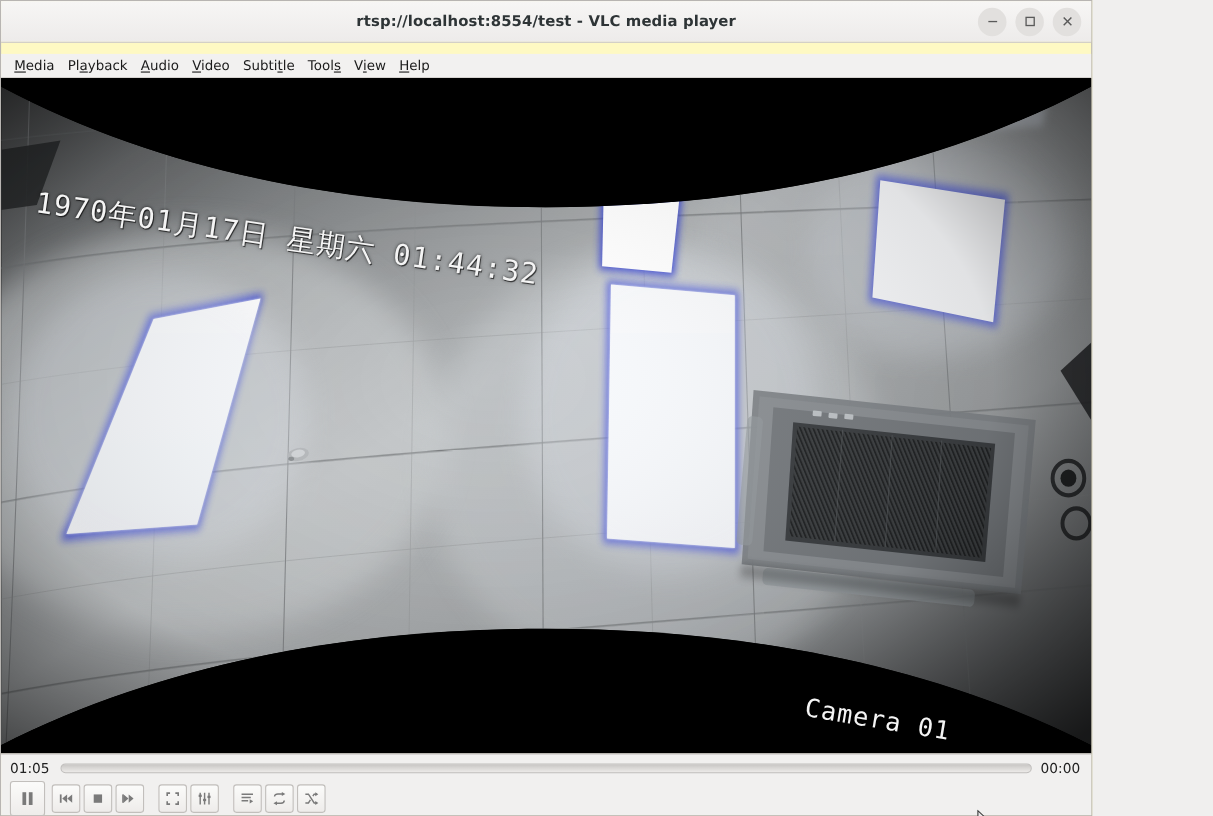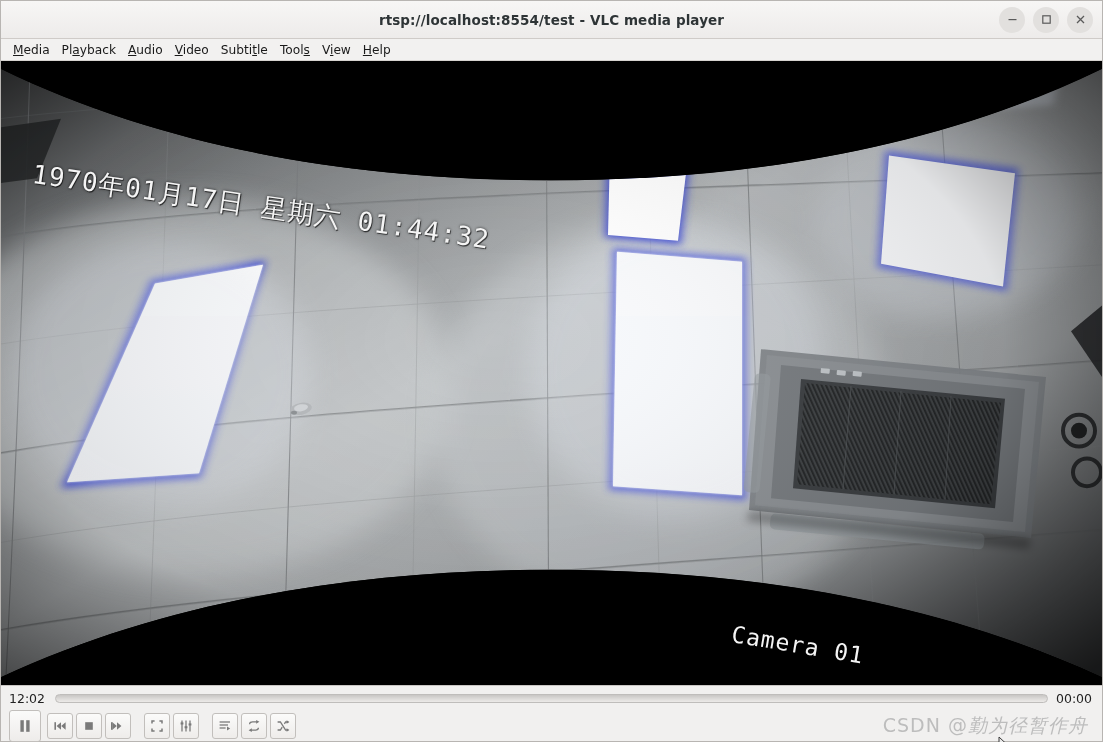--- a/index.html
+++ b/index.html
@@ -4,21 +4,21 @@
 <style>
   * { box-sizing: border-box; margin: 0; padding: 0; }
   html, body {
     width: 1103px; height: 742px;
     overflow: hidden;
     background: #f0efee;
     font-family: "DejaVu Sans", "Liberation Sans", sans-serif;
   }
   .window {
     position: relative;
-    width: 1103px; height: 742px;
+    width: 993px; height: 742px;
     background: #fef9c3;
     display: flex; flex-direction: column;
     border: 1px solid #b8b5b2;
   }
 
   
   .titlebar {
     position: relative;
     height: 38px; flex: 0 0 38px;
     background: linear-gradient(180deg, #f7f6f5 0%, #edebea 100%);
@@ -44,20 +44,21 @@
   }
   .win-btn svg { display: block; }
 
   
   .menubar {
     height: 22px; flex: 0 0 22px;
     background: #f2f1f0;
     display: flex; align-items: center;
     padding-left: 6px;
     border-bottom: 1px solid #d6d3d0;
+    margin-top: 10px;
   }
   .menu-item {
     font-size: 12.2px; color: #1a1a1a;
     padding: 0 6px; white-space: nowrap;
     cursor: default;
   }
   .menu-item u { text-decoration: underline; text-underline-offset: 1px; }
 
   
   .video-area {
@@ -355,21 +356,21 @@
       <path d="M0,620 C 180,536 380,512 550,512 C 720,512 920,536 1101,620 L1101,628 L0,628 Z" fill="#000"></path>
     </svg>
 
     <div class="osd osd-datetime">1970年01月17日 星期六 01:44:32</div>
     <div class="osd osd-camera">Camera 01</div>
   </div>
 
   <div class="controlbar">
 
     <div class="seek-row">
-      <div class="time-label">12:02</div>
+      <div class="time-label">01:05</div>
       <div class="seek-wrap">
         <div class="seek-bar"></div>
       </div>
       <div class="time-label right">00:00</div>
     </div>
 
     <div class="buttons-row">
 
       <div class="ctl-btn play">
         <svg width="16" height="16" viewBox="0 0 16 16">
@@ -458,22 +459,19 @@
               <path d="M1.6,3 L4.4,3 L9.6,11 L12.2,11"></path>
               <path d="M1.6,11 L4.4,11 L6.2,8.2"></path>
               <path d="M8.4,4.8 L9.6,3 L12.2,3"></path>
             </g>
             <polygon points="10.6,1.2 13.4,3 10.6,4.8" fill="#7a7a7a"></polygon>
             <polygon points="10.6,9.2 13.4,11 10.6,12.8" fill="#7a7a7a"></polygon>
           </svg>
         </div>
       </div>
 
-      <div class="watermark">
-        <span>CSDN @</span><span class="wm-cn">勤为径暂作舟</span>
-      </div>
 
       <svg class="cursor-arrow" width="16" height="22" viewBox="0 0 16 22">
         <path d="M1,1 L1,16.5 L4.8,12.9 L7.4,18.6 L10,17.4 L7.4,11.9 L12.6,11.9 Z" fill="#e8e8e8" stroke="#3a3a3a" stroke-width="1"></path>
       </svg>
     </div>
   </div>
 </div>
 
 </body></html>

